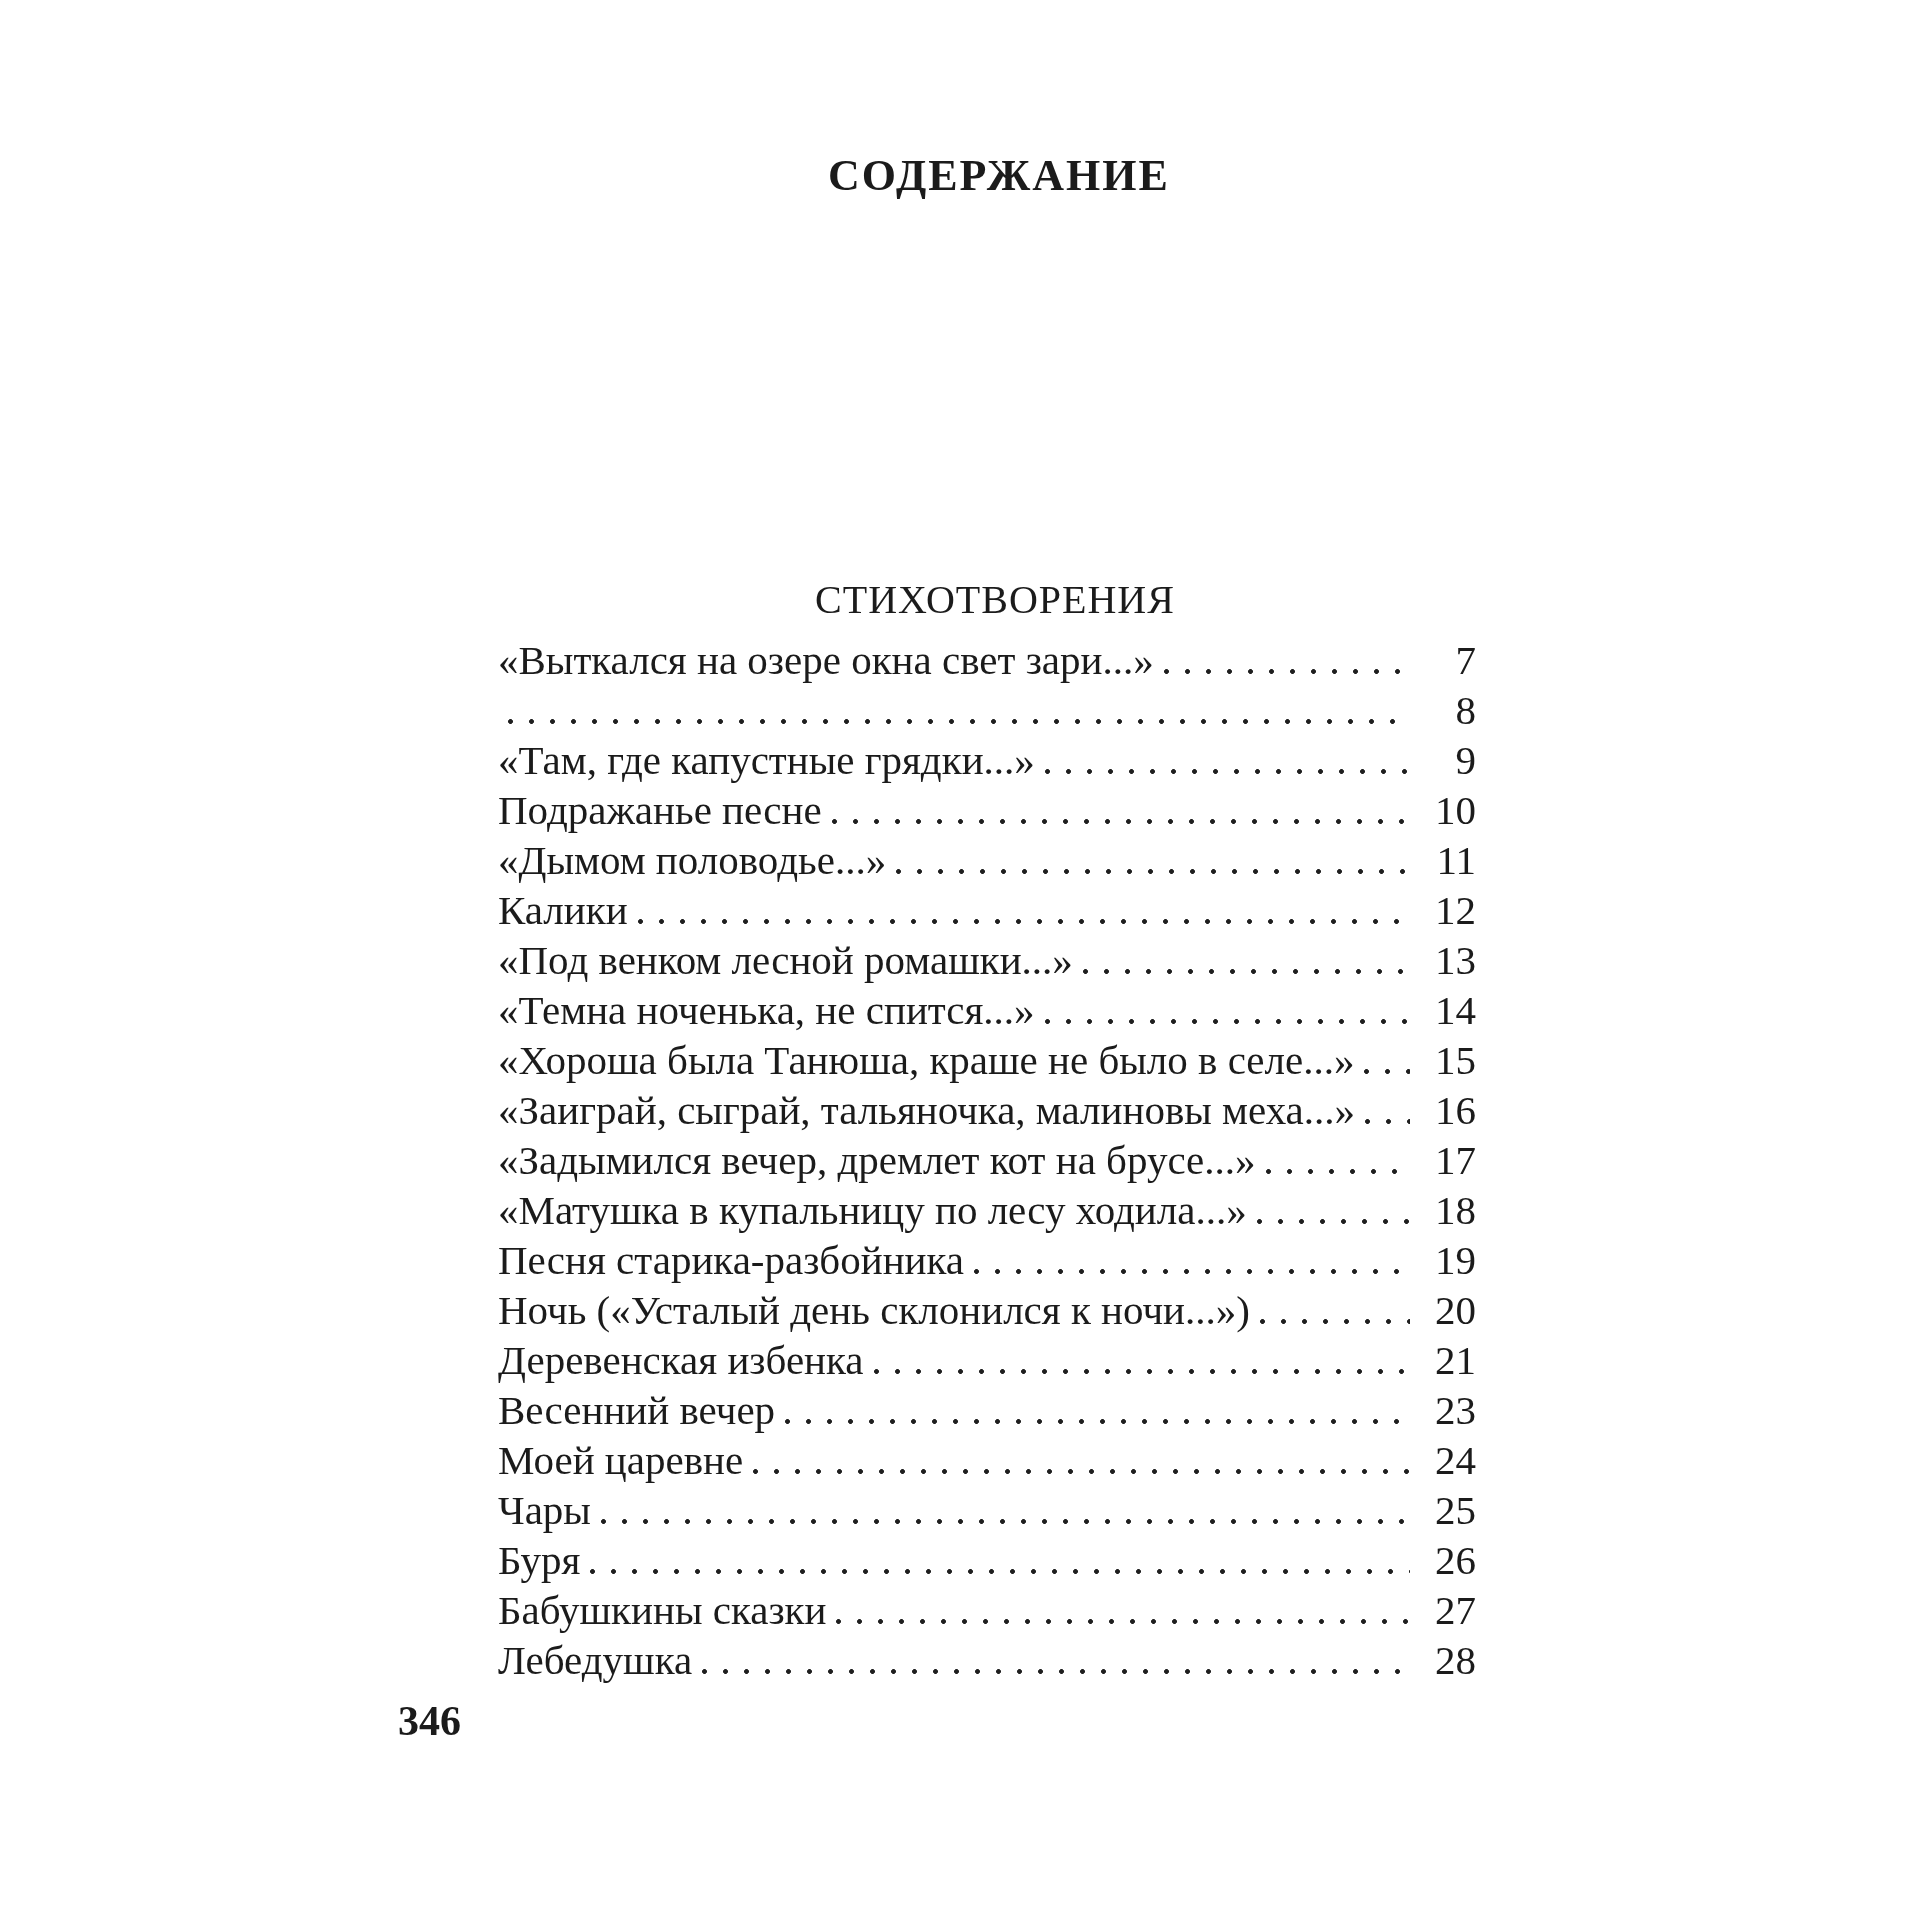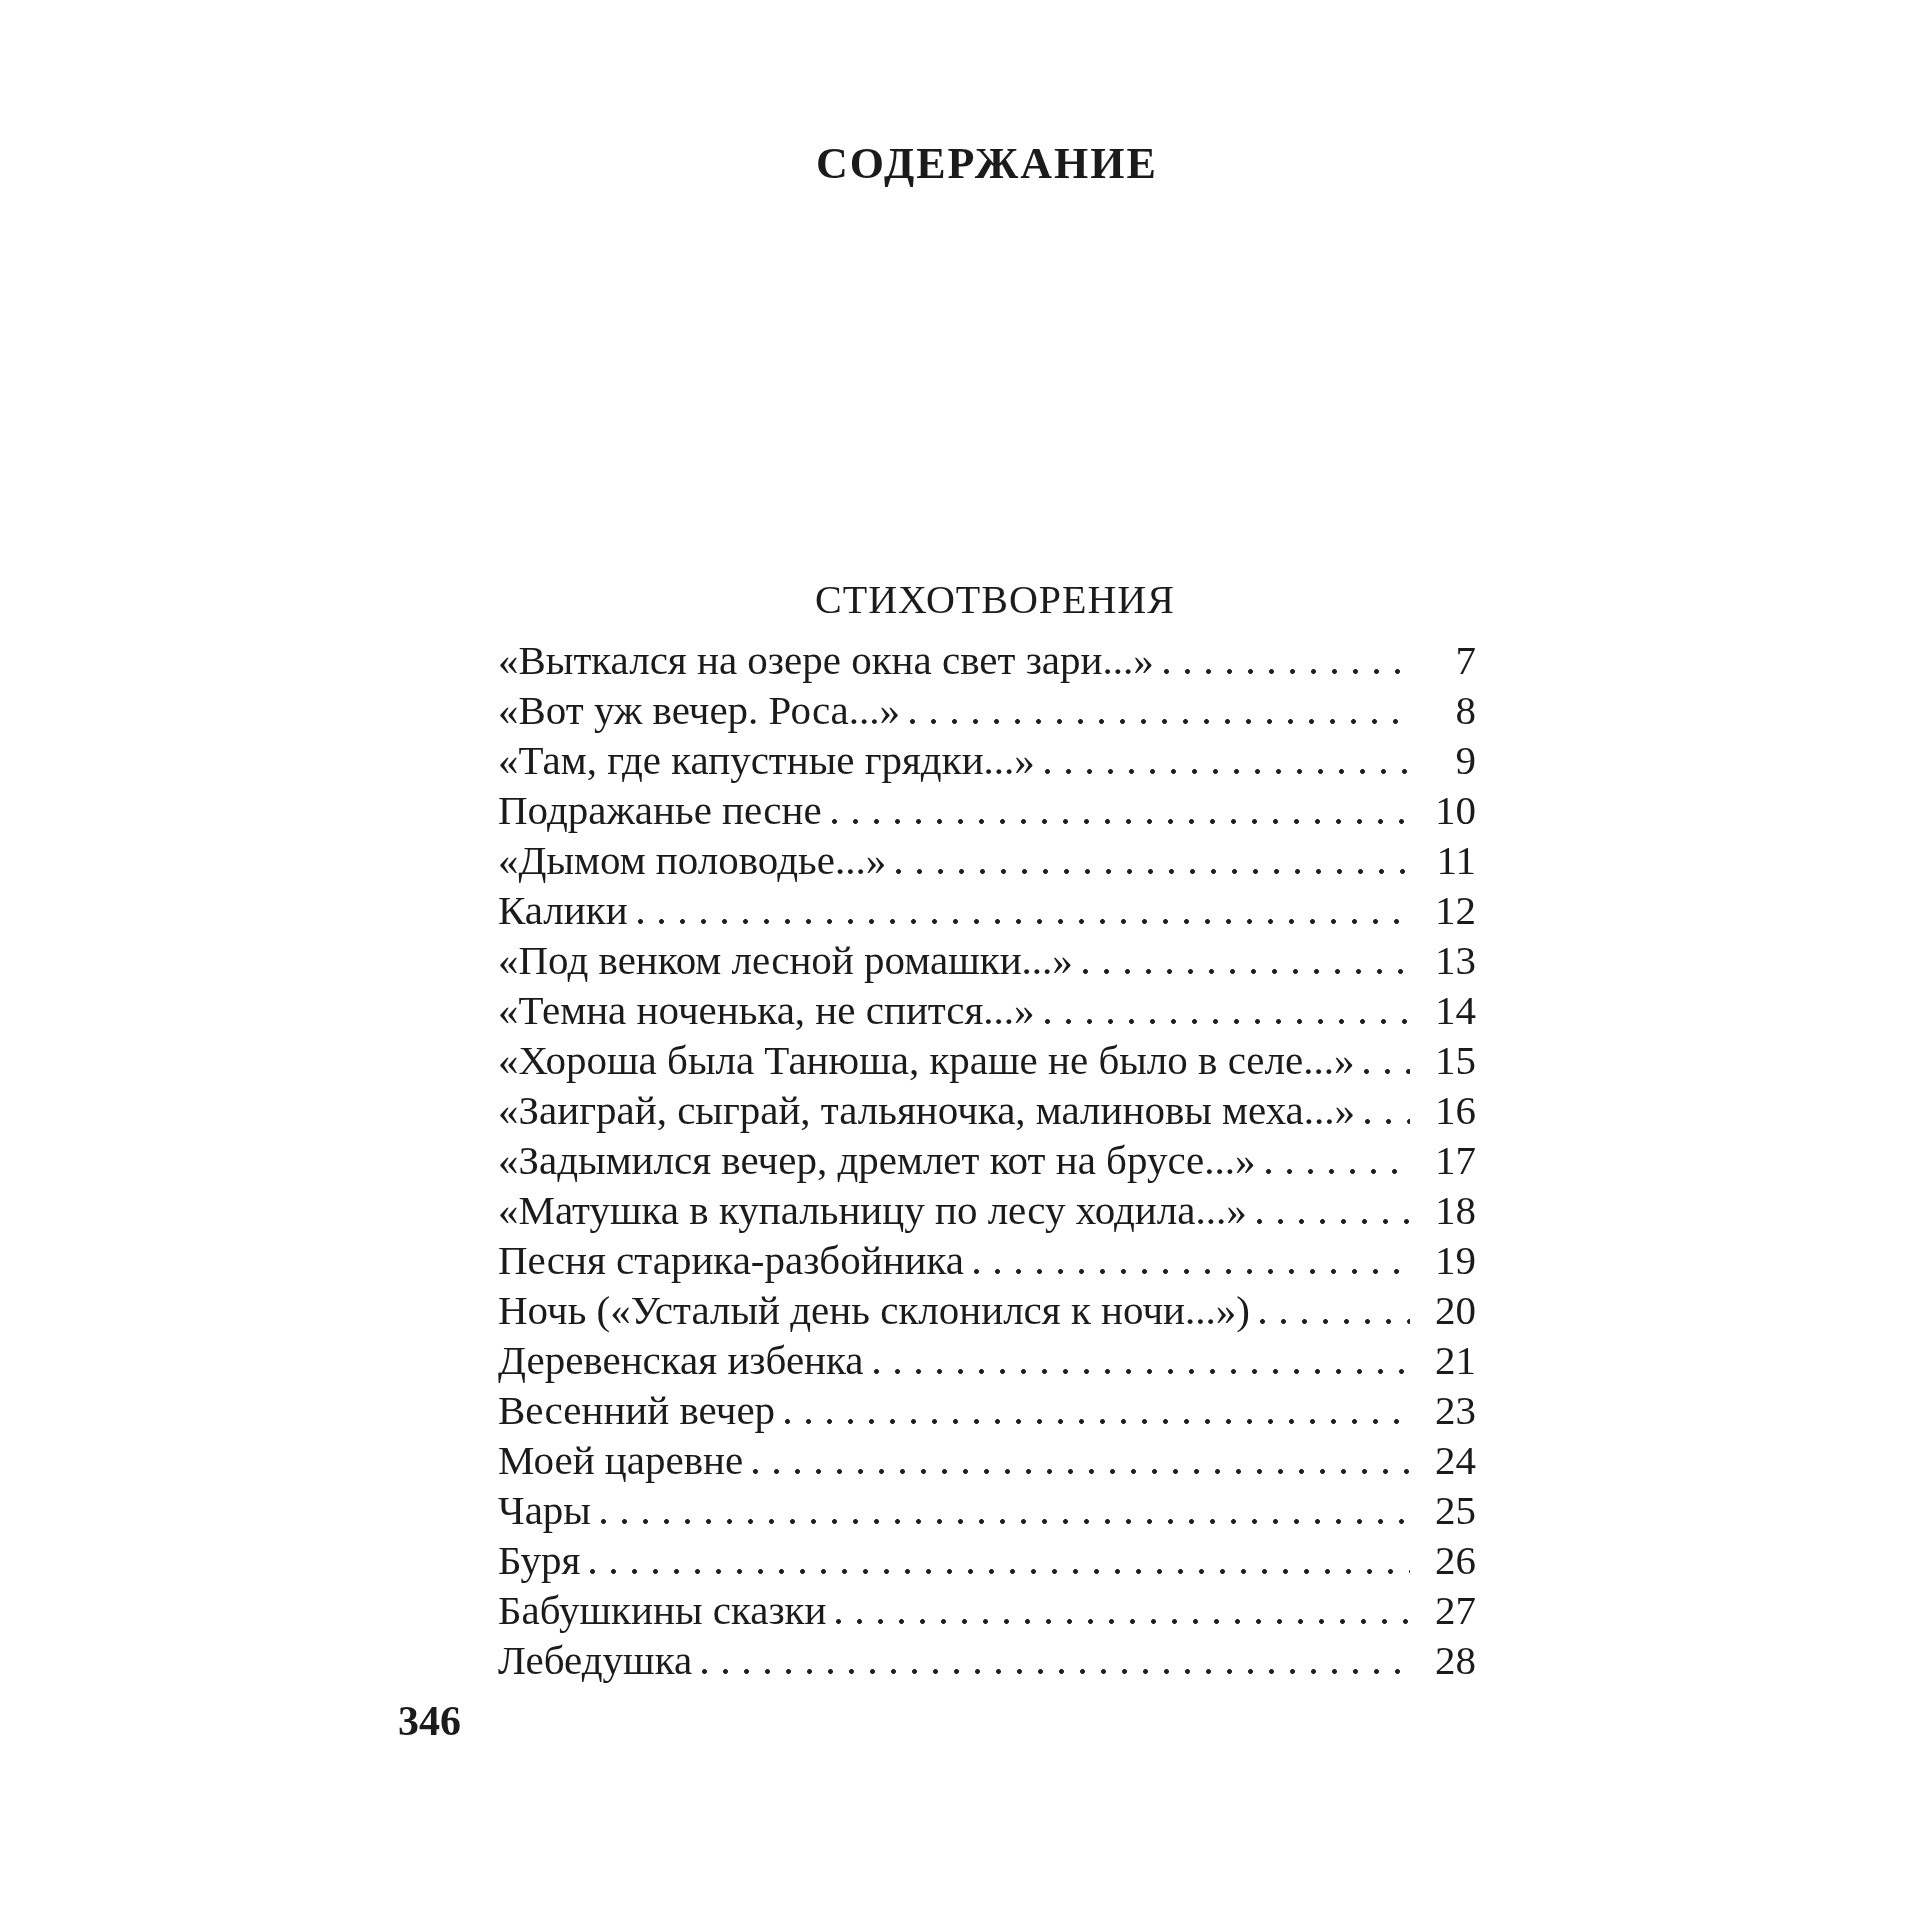--- a/index.html
+++ b/index.html
@@ -11,21 +11,21 @@
   }
   .page {
     position: relative;
     width: 1930px; height: 1930px;
     background: #ffffff;
     overflow: hidden;
   }
   .page-title {
     position: absolute;
     left: 498px; width: 978px; top: 142px;
-    margin: 0;
+    margin: 12px;
     font-size: 44px; font-weight: bold;
     letter-spacing: 2px;
     line-height: 1;
     text-align: center;
     white-space: nowrap;
   }
   .section-heading {
     position: absolute;
     left: 498px; width: 978px; top: 572px;
     margin: 8px;
@@ -84,21 +84,20 @@
   <h2 class="section-heading">СТИХОТВОРЕНИЯ</h2>
 
   <main class="toc-list">
   <div class="row">
     <span class="t">«Выткался на озере окна свет зари...»</span>
     <span class="leader"></span>
     <span class="p">7</span>
   </div>
 
   <div class="row">
-    <span class="t">«Вот уж вечер. Роса...»</span>
     <span class="leader"></span>
     <span class="p">8</span>
   </div>
 
   <div class="row">
     <span class="t">«Там, где капустные грядки...»</span>
     <span class="leader"></span>
     <span class="p">9</span>
   </div>
 

